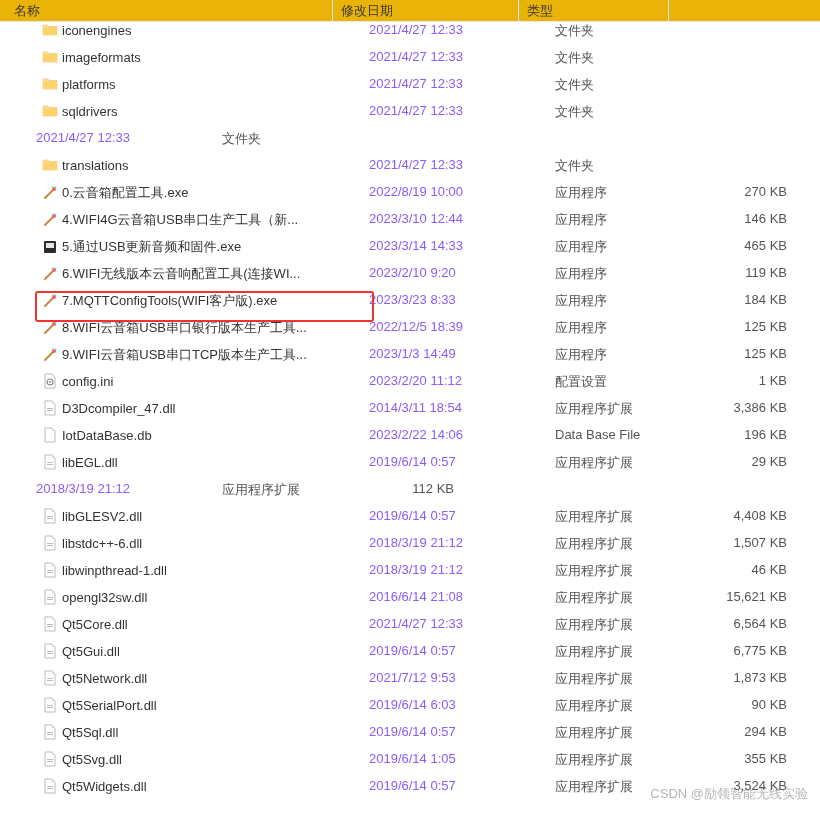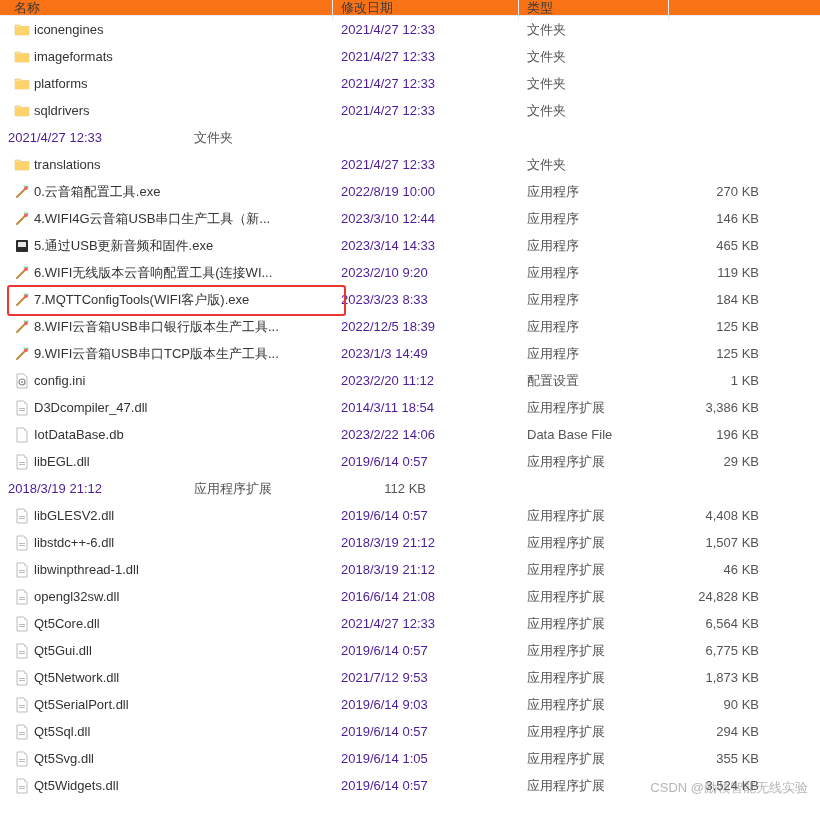--- a/index.html
+++ b/index.html
@@ -6,39 +6,40 @@
   body {
     margin: 0;
     font-family: "Microsoft YaHei", "Segoe UI", Arial, sans-serif;
     font-size: 13px;
     color: #333;
     background: #fff;
     width: 820px;
   }
   .header {
     display: flex;
-    background: #f97316;
+    background: #eab308;
     border-bottom: 1px solid #e5eaf3;
-    height: 16px;
+    height: 22px;
     align-items: center;
   }
   .header .col {
     padding: 4px 8px 4px 8px;
     border-right: 1px solid #e5eaf3;
     color: #3a3a3a;
     font-size: 13px;
     white-space: nowrap;
     overflow: hidden;
   }
   .rows { }
   .row {
     display: flex;
     height: 27px;
-    align-items: center;
+    align-items: flex-start;
     color: #333;
+    margin-left: 28px;
   }
   .row.highlight {
     position: relative;
   }
   .row.highlight::after {
     content: "";
     position: absolute;
     left: 7px;
     top: -1px;
     width: 335px;
@@ -47,21 +48,21 @@
     border-radius: 3px;
     pointer-events: none;
   }
   .cell {
     padding: 0 8px;
     white-space: nowrap;
     overflow: hidden;
     text-overflow: ellipsis;
   }
   .c-name { width: 333px; display: flex; align-items: center; gap: 4px; padding-left: 14px; }
-  .c-date { width: 186px; color: #4c1d95; }
+  .c-date { width: 186px; color: #8b5cf6; }
   .c-type { width: 150px; color: #555; }
   .c-size { width: 120px; text-align: right; padding-right: 30px; color: #555; }
   .header .c-name { width: 333px; padding-left: 14px; }
   .header .c-date { width: 186px; }
   .header .c-type { width: 150px; }
   .header .c-size { width: 120px; text-align: left; }
   .icon { width: 16px; height: 16px; flex: 0 0 16px; display: inline-flex; align-items: center; justify-content: center; }
   .fname { overflow: hidden; text-overflow: ellipsis; white-space: nowrap; color: #333; }
   .watermark {
     position: absolute;
@@ -388,21 +389,21 @@
               <path fill="#fff" stroke="#bbb" d="M3 1h7l3 3v11H3z"></path>
               <path fill="#d9d9d9" d="M10 1v3h3"></path>
               <rect x="5" y="8" width="6" height="1" fill="#bbb"></rect>
               <rect x="5" y="10" width="6" height="1" fill="#bbb"></rect>
             </svg>
           </span>
           <span class="fname">opengl32sw.dll</span>
         </div>
         <div class="cell c-date">2016/6/14 21:08</div>
         <div class="cell c-type">应用程序扩展</div>
-        <div class="cell c-size">24,828 KB</div>
+        <div class="cell c-size">15,621 KB</div>
       </div>
       <div class="row">
         <div class="cell c-name">
           <span class="icon">
             <svg viewBox="0 0 16 16" width="16" height="16">
               <path fill="#fff" stroke="#bbb" d="M3 1h7l3 3v11H3z"></path>
               <path fill="#d9d9d9" d="M10 1v3h3"></path>
               <rect x="5" y="8" width="6" height="1" fill="#bbb"></rect>
               <rect x="5" y="10" width="6" height="1" fill="#bbb"></rect>
             </svg>
@@ -450,21 +451,21 @@
           <span class="icon">
             <svg viewBox="0 0 16 16" width="16" height="16">
               <path fill="#fff" stroke="#bbb" d="M3 1h7l3 3v11H3z"></path>
               <path fill="#d9d9d9" d="M10 1v3h3"></path>
               <rect x="5" y="8" width="6" height="1" fill="#bbb"></rect>
               <rect x="5" y="10" width="6" height="1" fill="#bbb"></rect>
             </svg>
           </span>
           <span class="fname">Qt5SerialPort.dll</span>
         </div>
-        <div class="cell c-date">2019/6/14 9:03</div>
+        <div class="cell c-date">2019/6/14 6:03</div>
         <div class="cell c-type">应用程序扩展</div>
         <div class="cell c-size">90 KB</div>
       </div>
       <div class="row">
         <div class="cell c-name">
           <span class="icon">
             <svg viewBox="0 0 16 16" width="16" height="16">
               <path fill="#fff" stroke="#bbb" d="M3 1h7l3 3v11H3z"></path>
               <path fill="#d9d9d9" d="M10 1v3h3"></path>
               <rect x="5" y="8" width="6" height="1" fill="#bbb"></rect>

